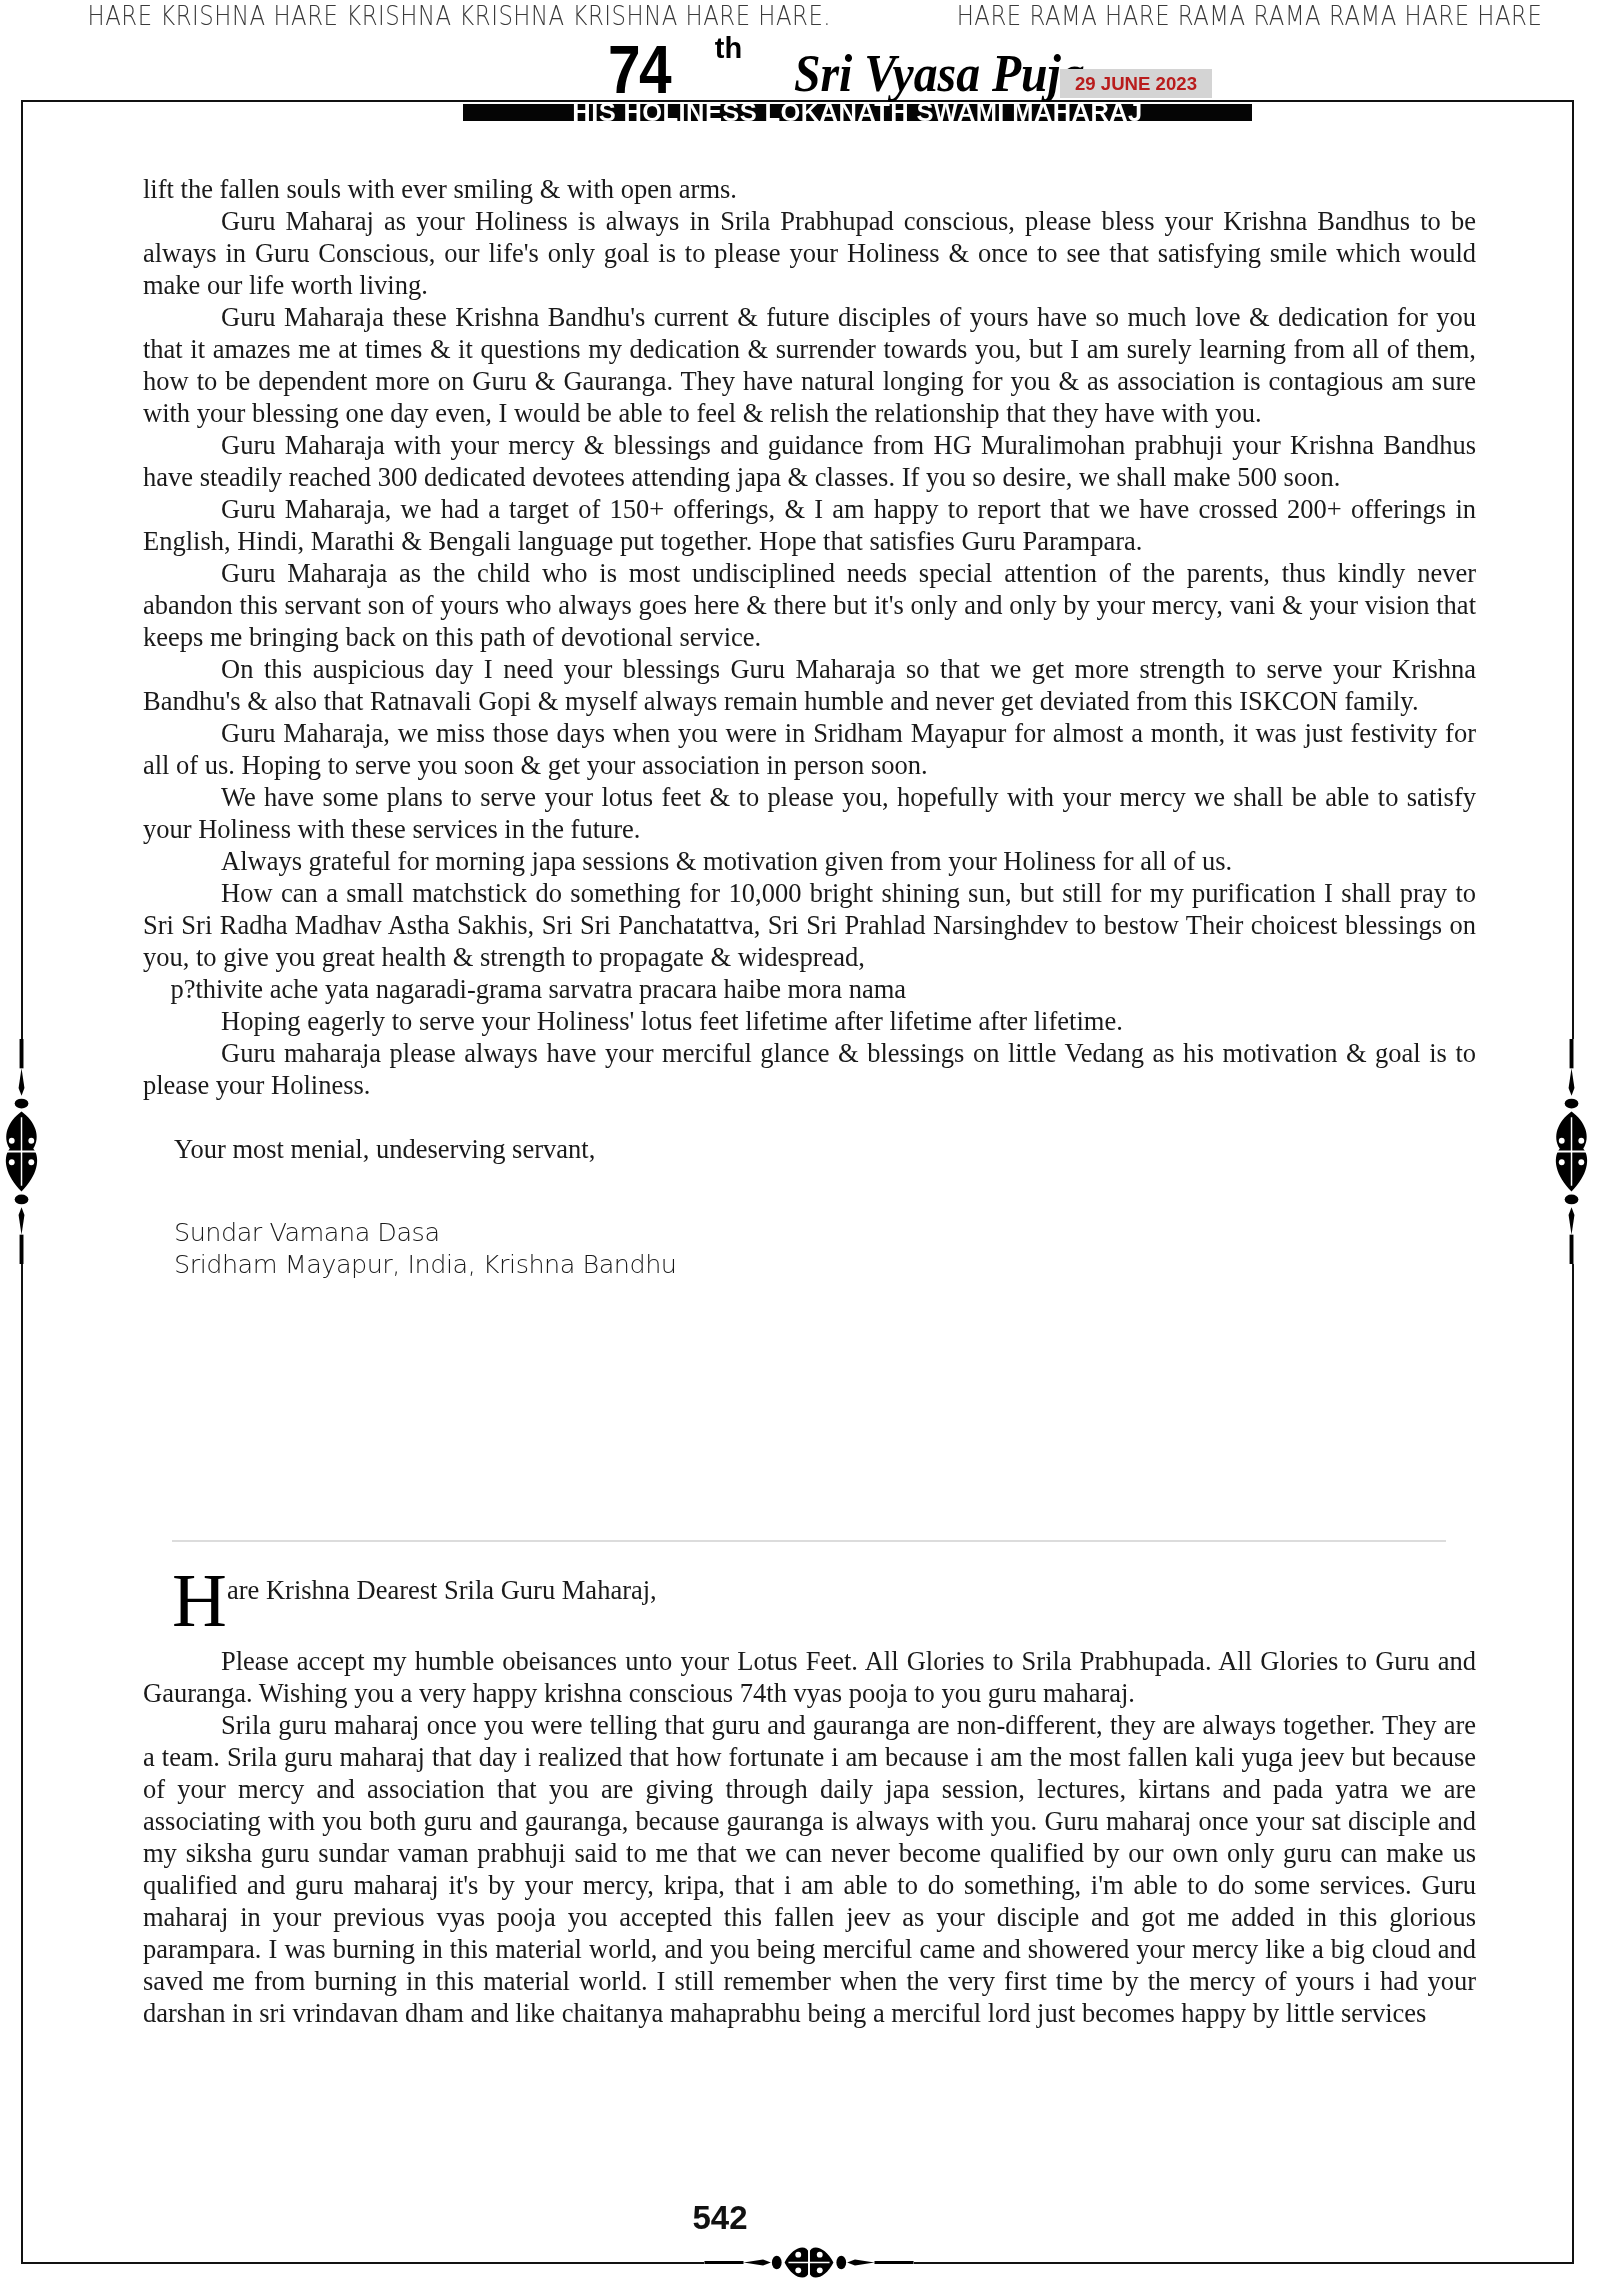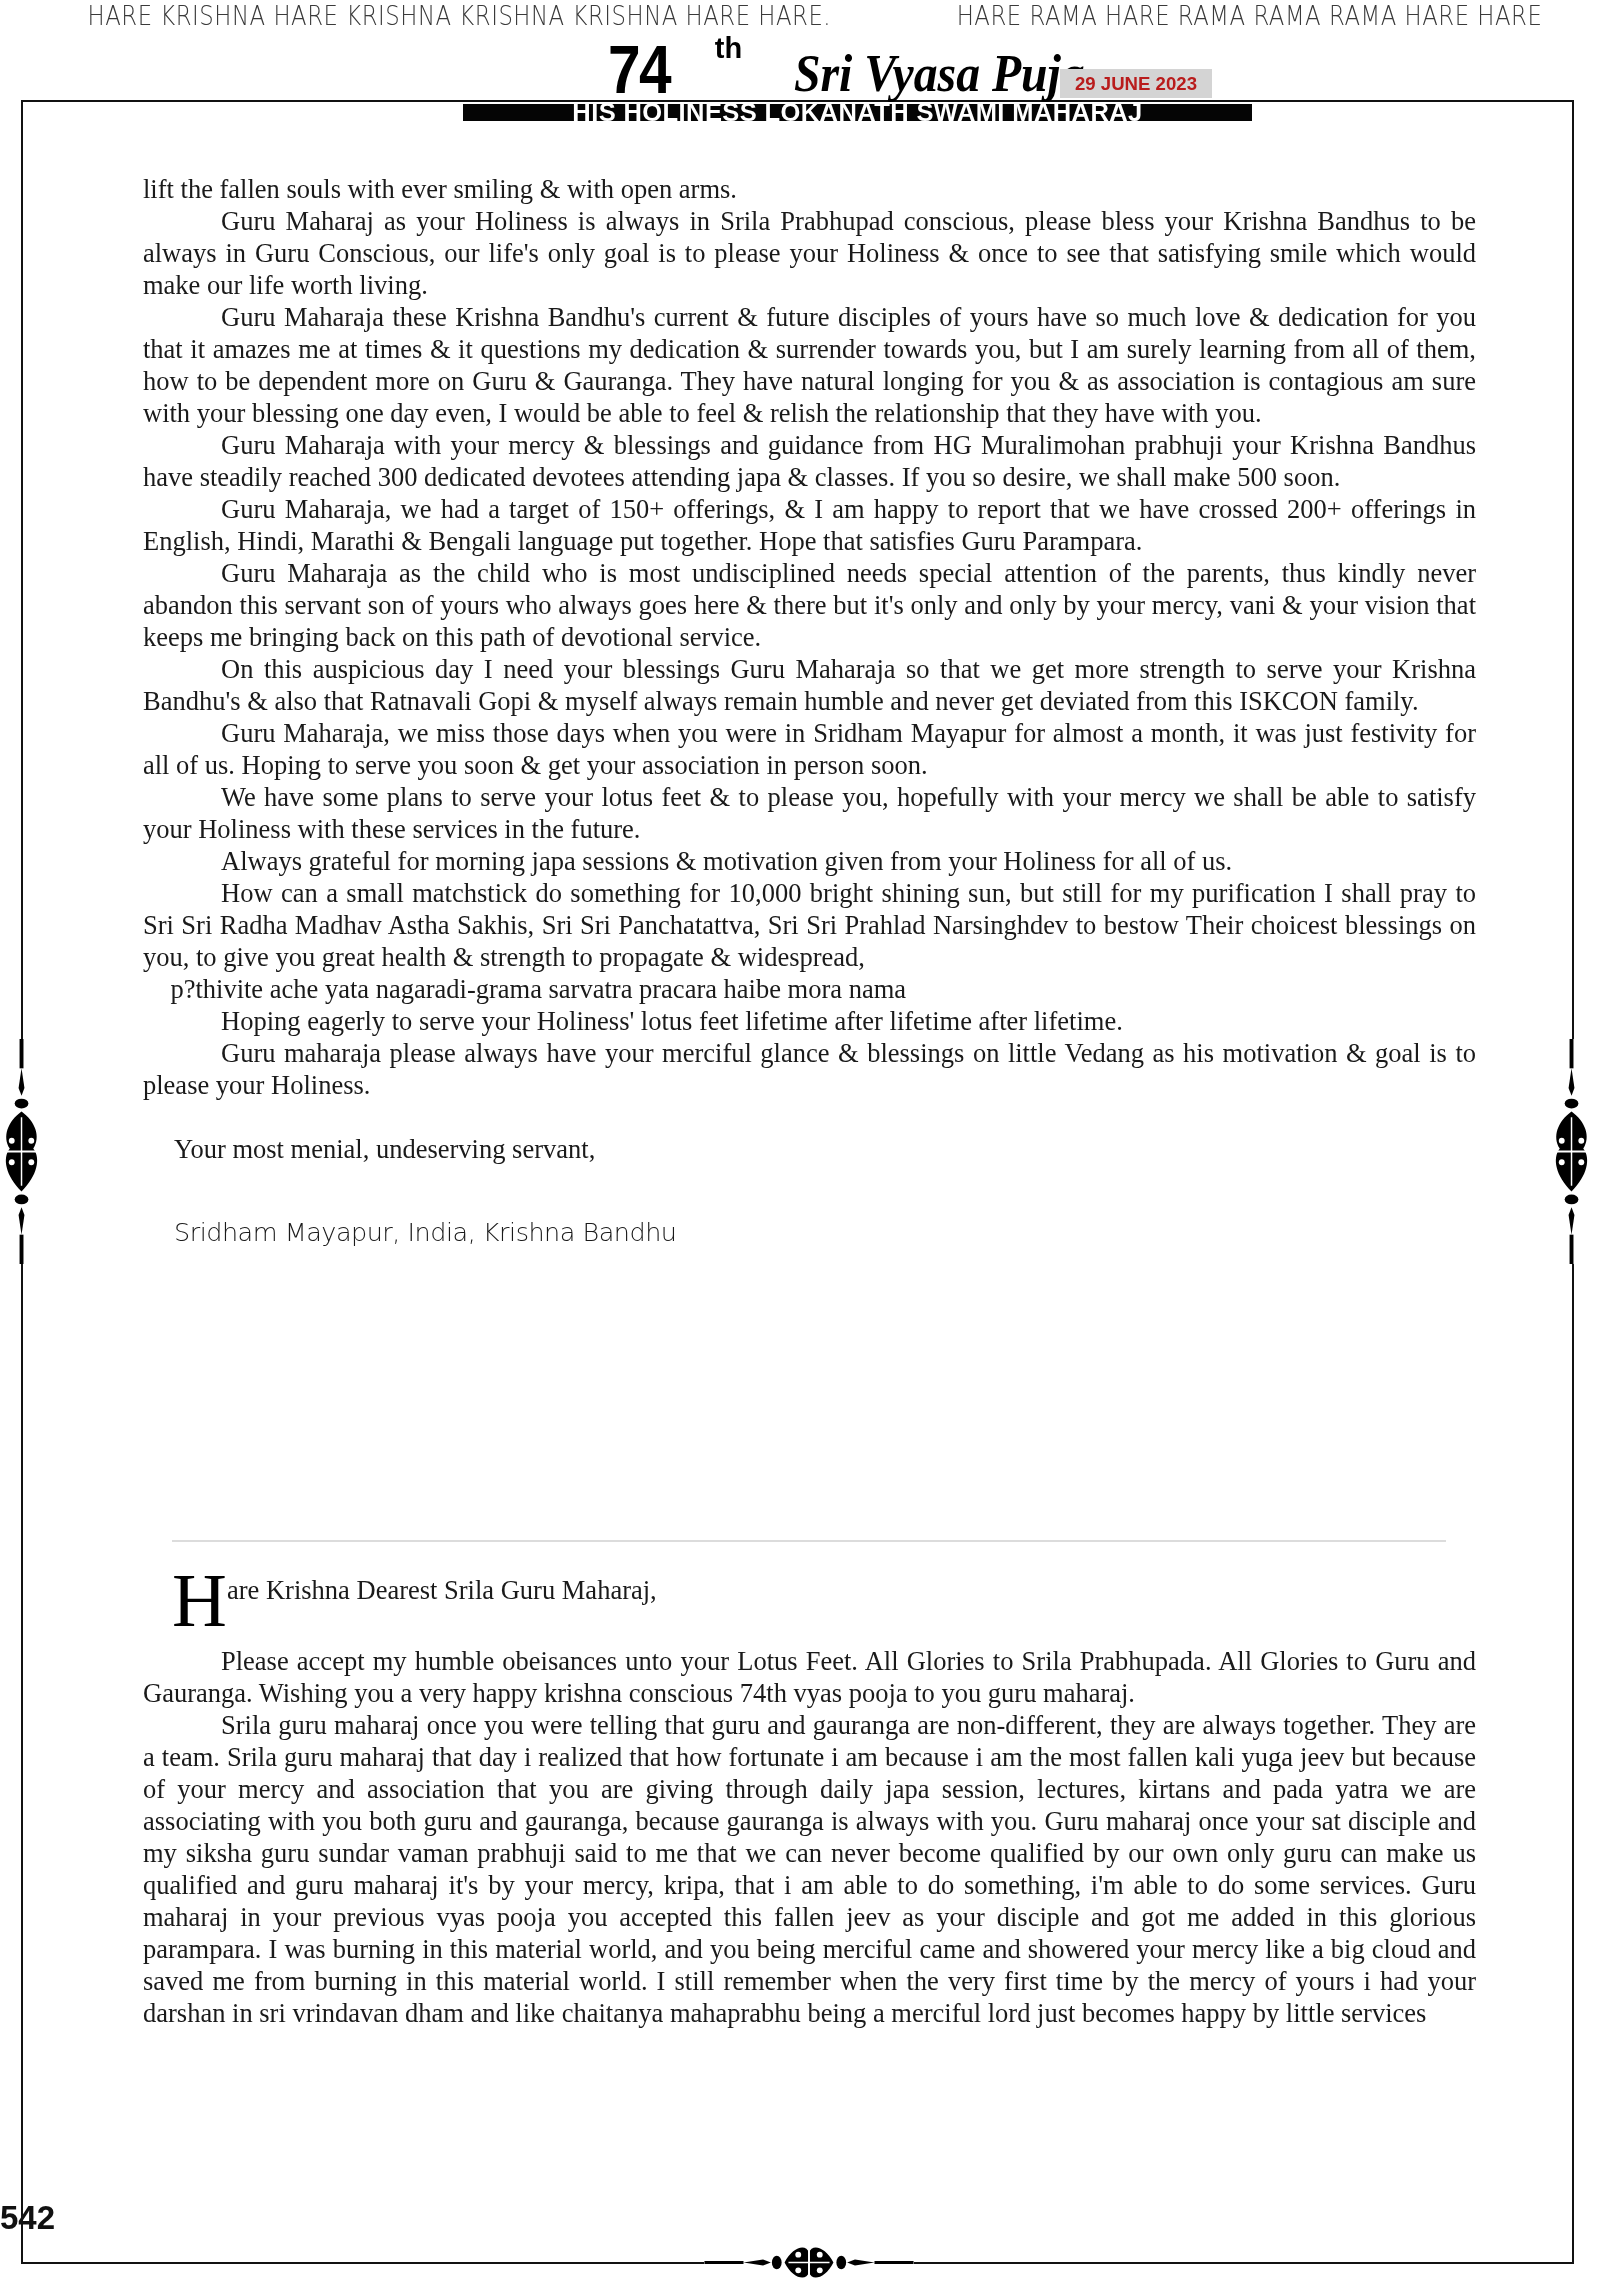--- a/index.html
+++ b/index.html
@@ -76,21 +76,21 @@
       font-size: 26.5px; line-height: 32px; text-align: justify;
     }
     .letter2 p { margin: 0; }
     .salutation { position: relative; height: 71px; }
     .dropcap {
       position: absolute; left: 29px; top: -3.9px; font-size: 76px; line-height: 61px;
       font-family: "Liberation Serif", serif; color: #000;
     }
     .salutation-text { position: absolute; left: 84px; top: 0; }
     .page-number {
-      position: absolute; top: 2199px; left: 0; width: 1440px; text-align: left;
+      position: absolute; top: 2199px; left: 0; width: 1440px; text-align: center;
       font-family: "Liberation Sans", sans-serif; font-weight: 700; font-size: 33px; color: #111;
     }
     .bottom-ornament {
       position: absolute; left: 704px; top: 2241px; width: 210px; height: 43px; background: #fff;
       display: flex; align-items: center; justify-content: center;
     }
   </style>
 </head>
 <body>
 
@@ -155,20 +155,21 @@
   <p class="indent">On this auspicious day I need your blessings Guru Maharaja so that we get more strength to serve your Krishna Bandhu's &amp; also that Ratnavali Gopi &amp; myself always remain humble and never get deviated from this ISKCON family.</p>
   <p class="indent">Guru Maharaja, we miss those days when you were in Sridham Mayapur for almost a month, it was just festivity for all of us. Hoping to serve you soon &amp; get your association in person soon.</p>
   <p class="indent">We have some plans to serve your lotus feet &amp; to please you, hopefully with your mercy we shall be able to satisfy your Holiness with these services in the future.</p>
   <p class="indent">Always grateful for morning japa sessions &amp; motivation given from your Holiness for all of us.</p>
   <p class="indent">How can a small matchstick do something for 10,000 bright shining sun, but still for my purification I shall pray to Sri Sri Radha Madhav Astha Sakhis, Sri Sri Panchatattva, Sri Sri Prahlad Narsinghdev to bestow Their choicest blessings on you, to give you great health &amp; strength to propagate &amp; widespread,</p>
   <p class="indent-sm">p?thivite ache yata nagaradi-grama sarvatra pracara haibe mora nama</p>
   <p class="indent">Hoping eagerly to serve your Holiness' lotus feet lifetime after lifetime after lifetime.</p>
   <p class="indent">Guru maharaja please always have your merciful glance &amp; blessings on little Vedang as his motivation &amp; goal is to please your Holiness.</p>
   <p class="closing">Your most menial, undeserving servant,</p>
   <div class="sign-block">
+    <div class="sign">Sundar Vamana Dasa</div>
     <div class="sign">Sridham Mayapur, India, Krishna Bandhu</div>
   </div>
 </div>
 
 <div class="divider"></div>
 
 <div class="letter2">
   <div class="salutation">
     <span class="dropcap">H</span>
     <span class="salutation-text">are Krishna Dearest Srila Guru Maharaj,</span>

